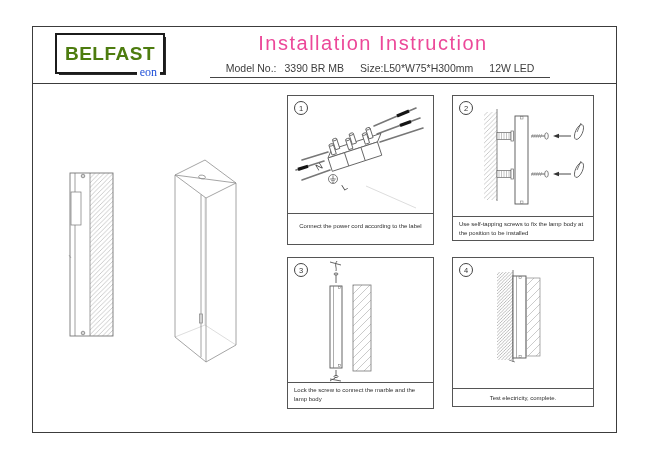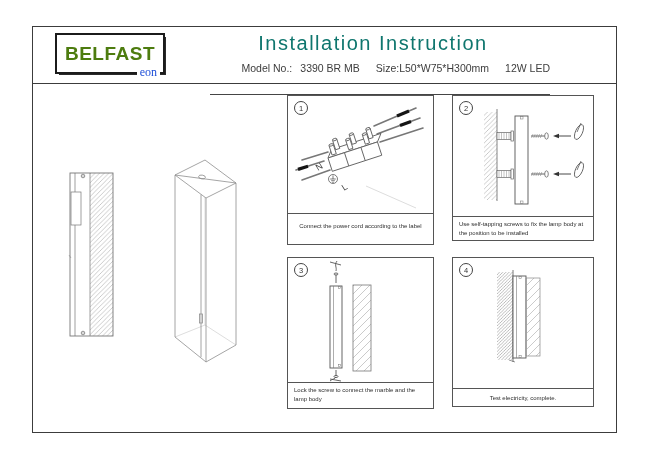--- a/index.html
+++ b/index.html
@@ -11,23 +11,23 @@
   #header-sep{left:32px;top:83px;width:585px;border-top:1px solid #3c3c3c;}
   
   #logo-box{left:55px;top:33px;width:106px;height:37px;border:2px solid #1b1b1b;
             box-shadow:2.5px 2.5px 0 -1.5px #2a2a2a;
             display:flex;align-items:center;justify-content:center;background:#fff;}
   #brand-text{font-weight:bold;font-size:19px;letter-spacing:.5px;color:#4d7c0f;}
   #brand-sub{position:absolute;right:3px;bottom:-8px;background:#fff;padding:0 3px;
              font-family:"Liberation Serif",serif;font-size:12px;color:#1d4ed8;}
   
   #page-title{left:228px;top:32px;width:290px;text-align:center;font-size:20px;
-              letter-spacing:1.5px;color:#0f766e;font-weight:400;}
-  #model-line{left:210px;top:62px;width:340px;text-align:right;font-size:10.5px;
-              color:#3d3d3d;border-bottom:1px solid #454545;padding-bottom:20px;white-space:nowrap;}
+              letter-spacing:1.5px;color:#ec4899;font-weight:400;}
+  #model-line{left:210px;top:62px;width:340px;text-align:center;font-size:10.5px;
+              color:#3d3d3d;border-bottom:1px solid #454545;padding-bottom:3px;white-space:nowrap;}
   #model-line .gap-s{margin-right:8px;} #model-line .gap-l{margin-right:16px;}
   
   .panel{border:1px solid #555;background:#fff;display:flex;flex-direction:column;}
   #panel-1{left:287px;top:95px;width:145px;height:148px;}
   #panel-2{left:452px;top:95px;width:140px;height:144px;}
   #panel-3{left:287px;top:257px;width:145px;height:150px;}
   #panel-4{left:452px;top:257px;width:140px;height:148px;}
   .panel .draw{flex:1 1 auto;position:relative;}
   .panel .caption{border-top:1px solid #555;font-size:6px;line-height:1.55;color:#2e2e2e;
                   padding:3px 6px 2px 6px;letter-spacing:0;}

